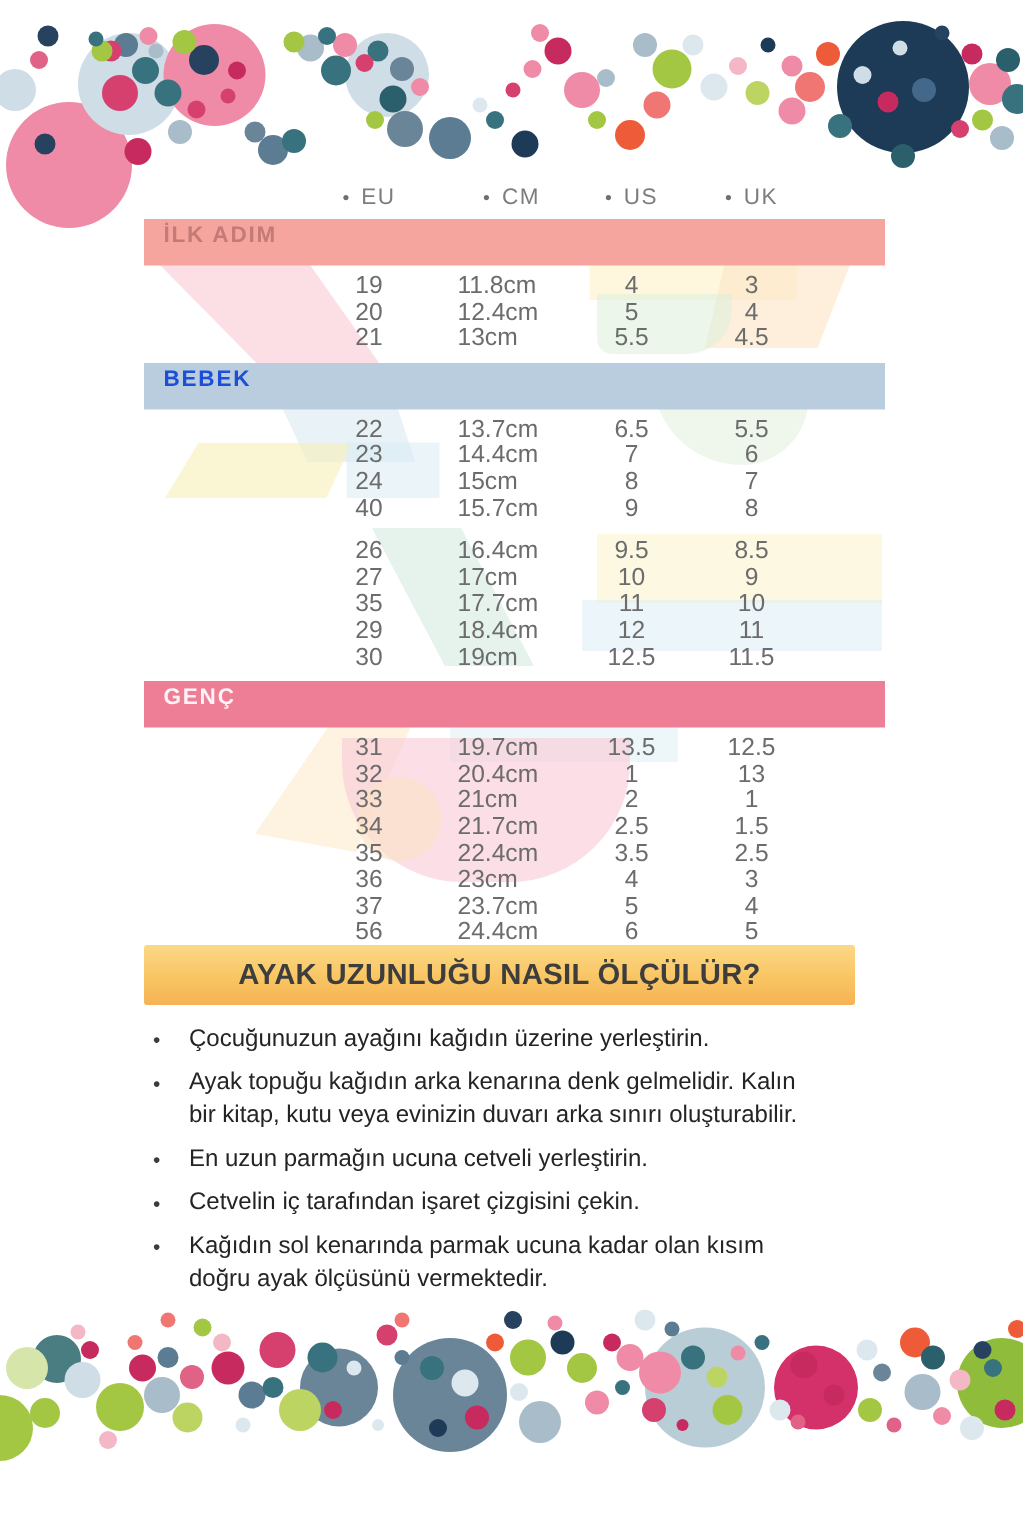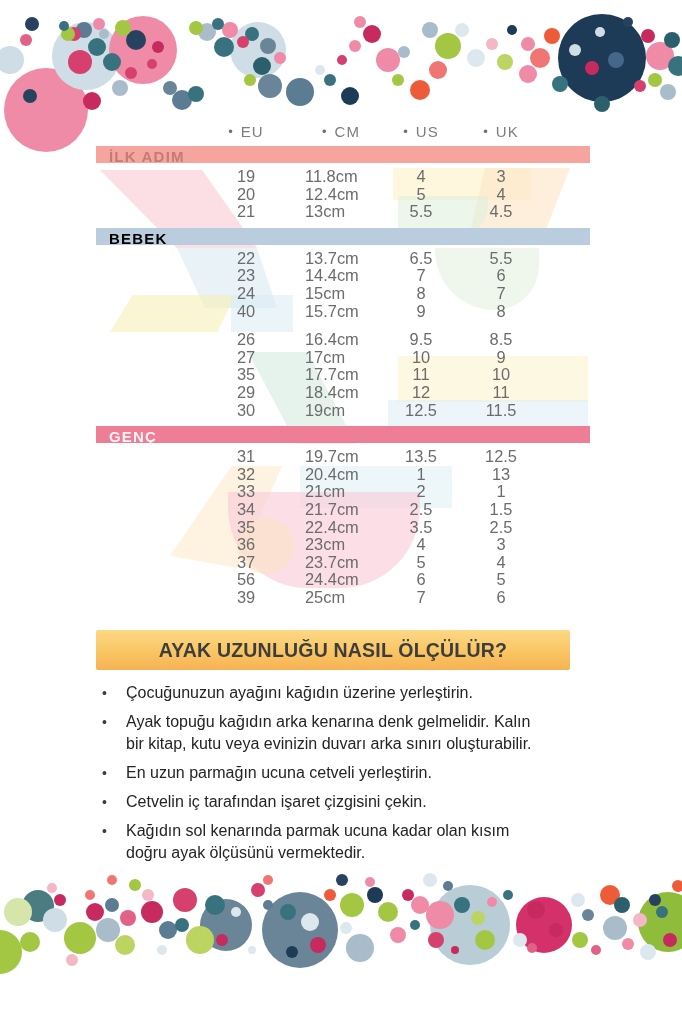--- a/index.html
+++ b/index.html
@@ -6,21 +6,21 @@
   #page{position:relative;width:682px;height:1024px;background:#ffffff;overflow:hidden;
         font-family:"Liberation Sans",sans-serif;}
   .abs{position:absolute;}
   .dot{position:absolute;border-radius:50%;}
   
   #size-table{position:absolute;left:96px;top:118px;width:494px;z-index:2;}
   .col-header-row,.size-row{display:grid;grid-template-columns:105px 90px 100px 60px 100px;}
   .col-header-row{height:27px;align-items:center;color:#7d7d7d;font-size:15px;letter-spacing:1px;}
   .col-header{display:flex;align-items:center;justify-content:center;gap:7px;font-weight:400;}
   .col-bullet{font-size:13px;color:#6f6f6f;line-height:1;}
-  .section-bar{height:17px;line-height:21px;padding-left:13px;font-size:15px;font-weight:bold;
+  .section-bar{height:31px;line-height:21px;padding-left:13px;font-size:15px;font-weight:bold;
                letter-spacing:1.2px;margin-top:1px;}
   .section-rows{padding:5px 0 6px 0;}
   .size-row{line-height:17.6px;font-size:16.4px;color:#6c6c6c;}
   .cell-eu,.cell-us,.cell-uk{text-align:center;}
   .cell-cm{text-align:left;padding-left:14px;}
   
   #watermark{position:absolute;left:0;top:0;width:682px;height:1024px;z-index:1;}
   
   #measure-banner{position:absolute;left:96px;top:630px;width:474px;height:40px;z-index:3;
       background:linear-gradient(180deg,#fcd886 0%,#f9c563 55%,#f6b254 100%);
@@ -297,21 +297,21 @@
             <div class="cell-uk">4</div>
           </div>
           <div class="size-row">
             <div></div>
             <div class="cell-eu">21</div>
             <div class="cell-cm">13cm</div>
             <div class="cell-us">5.5</div>
             <div class="cell-uk">4.5</div>
           </div>
         </div>
-        <div class="section-bar" style="background: rgb(185, 205, 222); color: #000000;">BEBEK</div>
+        <div class="section-bar" style="background: rgb(185, 205, 222); color: #1d4ed8;">BEBEK</div>
         <div class="section-rows">
           <div class="size-row">
             <div></div>
             <div class="cell-eu">22</div>
             <div class="cell-cm">13.7cm</div>
             <div class="cell-us">6.5</div>
             <div class="cell-uk">5.5</div>
           </div>
           <div class="size-row">
             <div></div>

